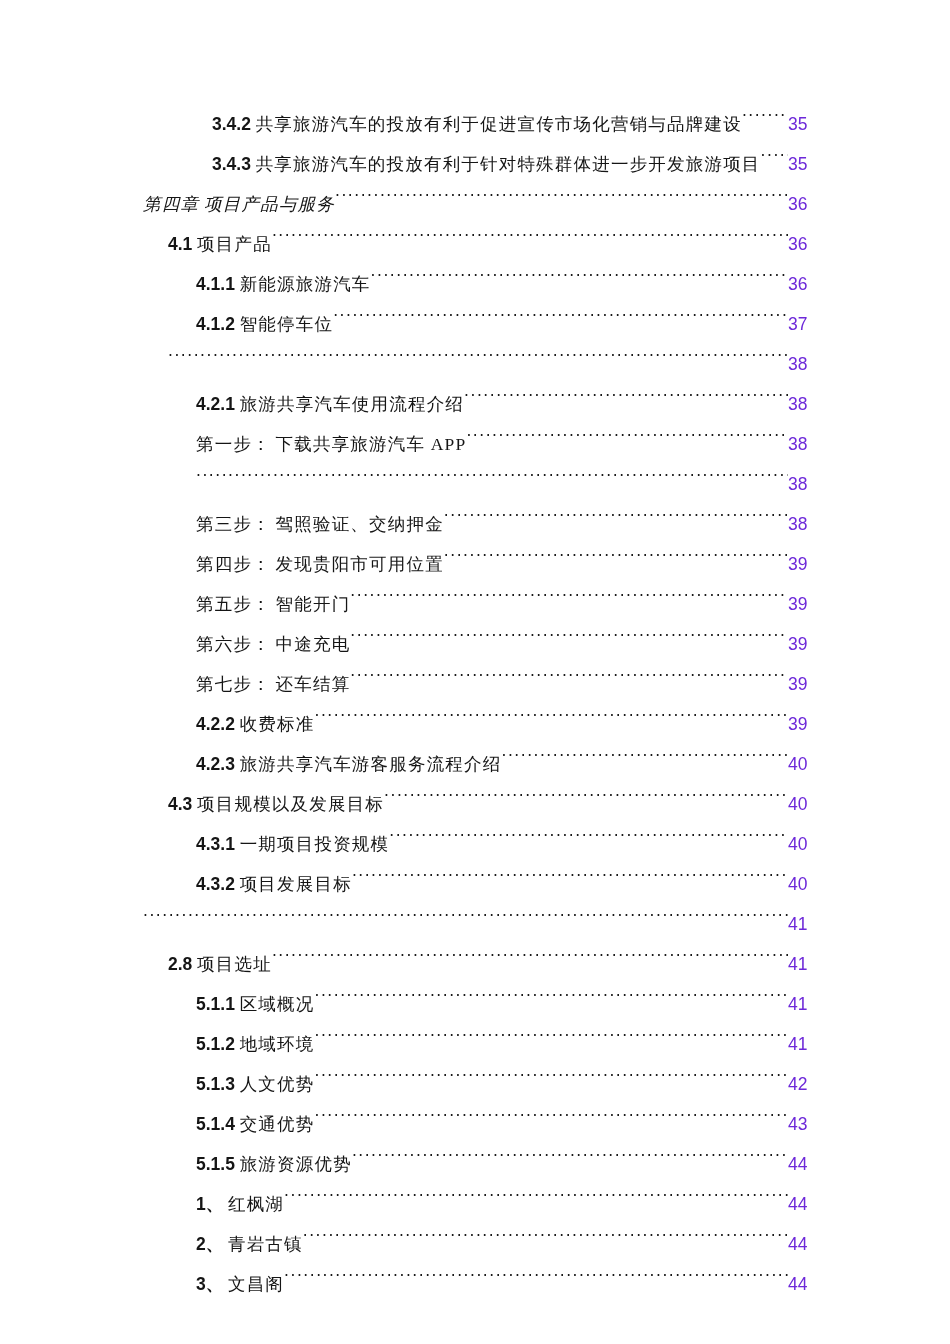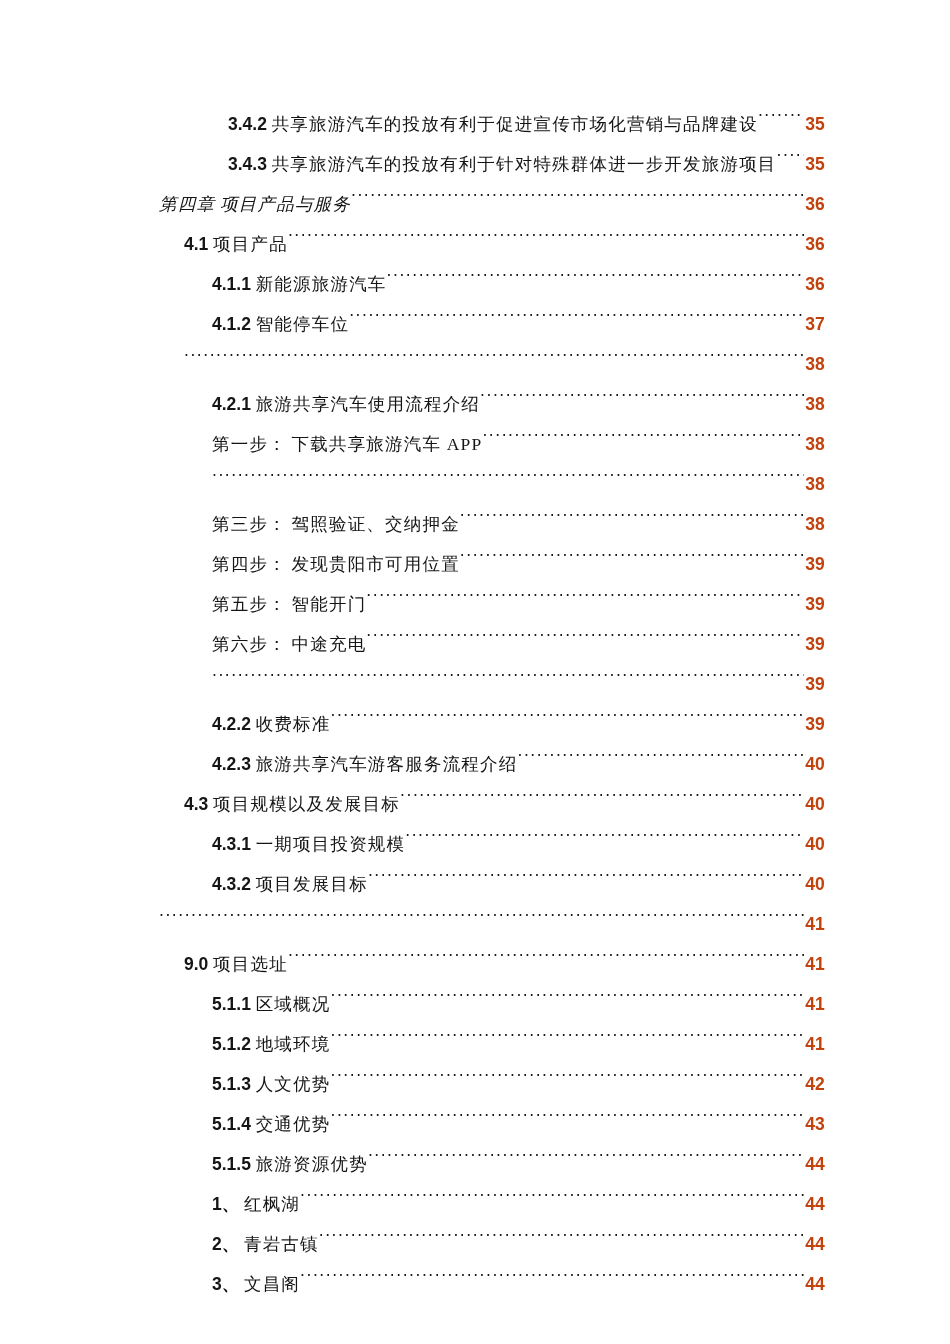--- a/index.html
+++ b/index.html
@@ -21,21 +21,20 @@
     height: 1344px;
     box-sizing: border-box;
     padding: 104px 140px 0 143px;
     background: #ffffff;
     overflow: hidden;
   }
 
   .toc {
     display: block;
     width: 667px;
-    margin-left: 16px;
   }
 
   .toc-entry {
     display: flex;
     align-items: baseline;
     width: 100%;
     height: 40px;
     line-height: 40px;
     box-sizing: border-box;
     white-space: nowrap;
@@ -67,23 +66,23 @@
     letter-spacing: 1.55px;
     color: #1a1a1a;
     white-space: nowrap;
     font-family: "Liberation Sans", sans-serif;
   }
 
   .toc-entry .pageno {
     flex: 0 0 auto;
     font-size: 17.5px;
     font-family: "Liberation Sans", sans-serif;
-    font-weight: 700;
-    color: #c2410c;
-    text-align: center;
+    font-weight: 400;
+    color: #6d28d9;
+    text-align: left;
     min-width: 22px;
     padding-left: 0px;
   }
 
   
   .lvl-1 { padding-left: 0px; }
   .lvl-2 { padding-left: 25px; }
   .lvl-3 { padding-left: 53px; }
   .lvl-3d { padding-left: 69px; }
 
@@ -167,20 +166,21 @@
         <span class="title"><span class="cn">第五步：</span><span> </span><span class="cn">智能开门</span></span>
         <span class="leader"></span>
         <span class="pageno">39</span>
       </div>
       <div class="toc-entry lvl-3">
         <span class="title"><span class="cn">第六步：</span><span> </span><span class="cn">中途充电</span></span>
         <span class="leader"></span>
         <span class="pageno">39</span>
       </div>
       <div class="toc-entry lvl-3">
+        <span class="title"><span class="cn">第七步：</span><span> </span><span class="cn">还车结算</span></span>
         <span class="leader"></span>
         <span class="pageno">39</span>
       </div>
       <div class="toc-entry lvl-3">
         <span class="title"><span class="num">4.2.2</span><span> </span><span class="cn">收费标准</span></span>
         <span class="leader"></span>
         <span class="pageno">39</span>
       </div>
       <div class="toc-entry lvl-3">
         <span class="title"><span class="num">4.2.3</span><span> </span><span class="cn">旅游共享汽车游客服务流程介绍</span></span>
@@ -200,21 +200,21 @@
       <div class="toc-entry lvl-3">
         <span class="title"><span class="num">4.3.2</span><span> </span><span class="cn">项目发展目标</span></span>
         <span class="leader"></span>
         <span class="pageno">40</span>
       </div>
       <div class="toc-entry lvl-1">
         <span class="leader"></span>
         <span class="pageno">41</span>
       </div>
       <div class="toc-entry lvl-2">
-        <span class="title"><span class="num">9.0</span><span> </span><span class="cn">项目选址</span></span>
+        <span class="title"><span class="num">2.8</span><span> </span><span class="cn">项目选址</span></span>
         <span class="leader"></span>
         <span class="pageno">41</span>
       </div>
       <div class="toc-entry lvl-3">
         <span class="title"><span class="num">5.1.1</span><span> </span><span class="cn">区域概况</span></span>
         <span class="leader"></span>
         <span class="pageno">41</span>
       </div>
       <div class="toc-entry lvl-3">
         <span class="title"><span class="num">5.1.2</span><span> </span><span class="cn">地域环境</span></span>

